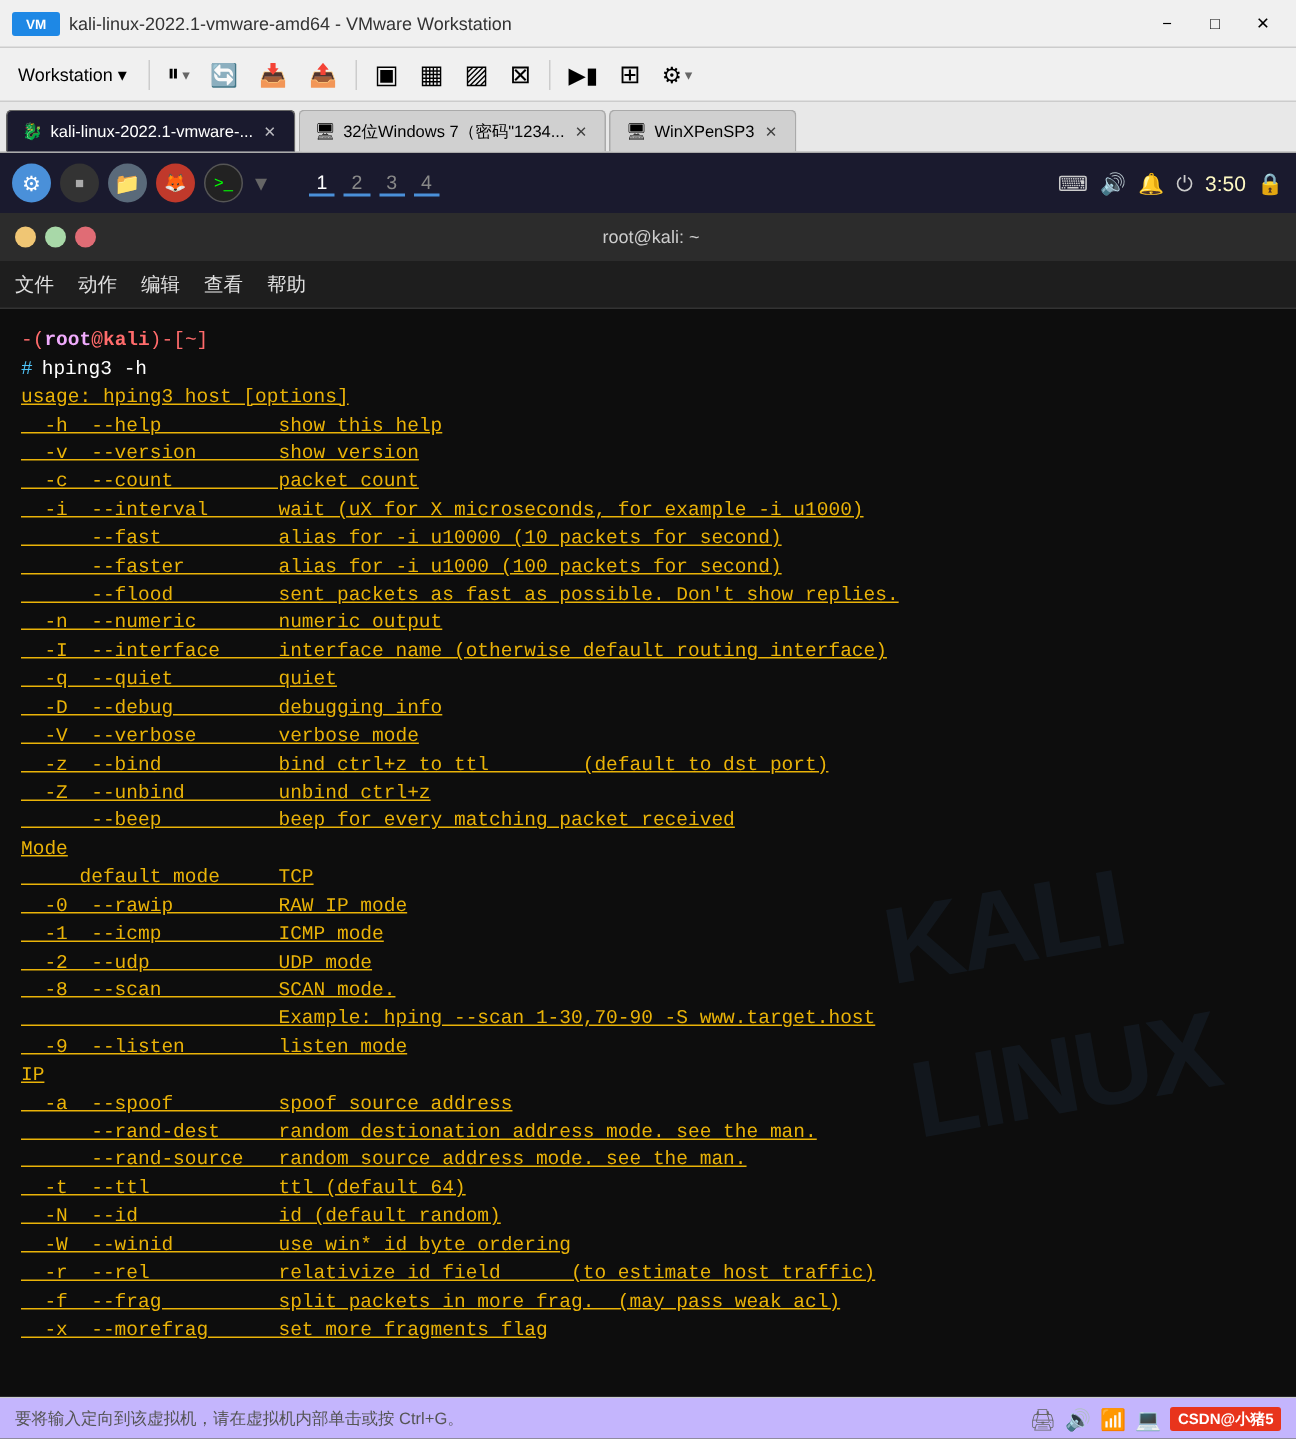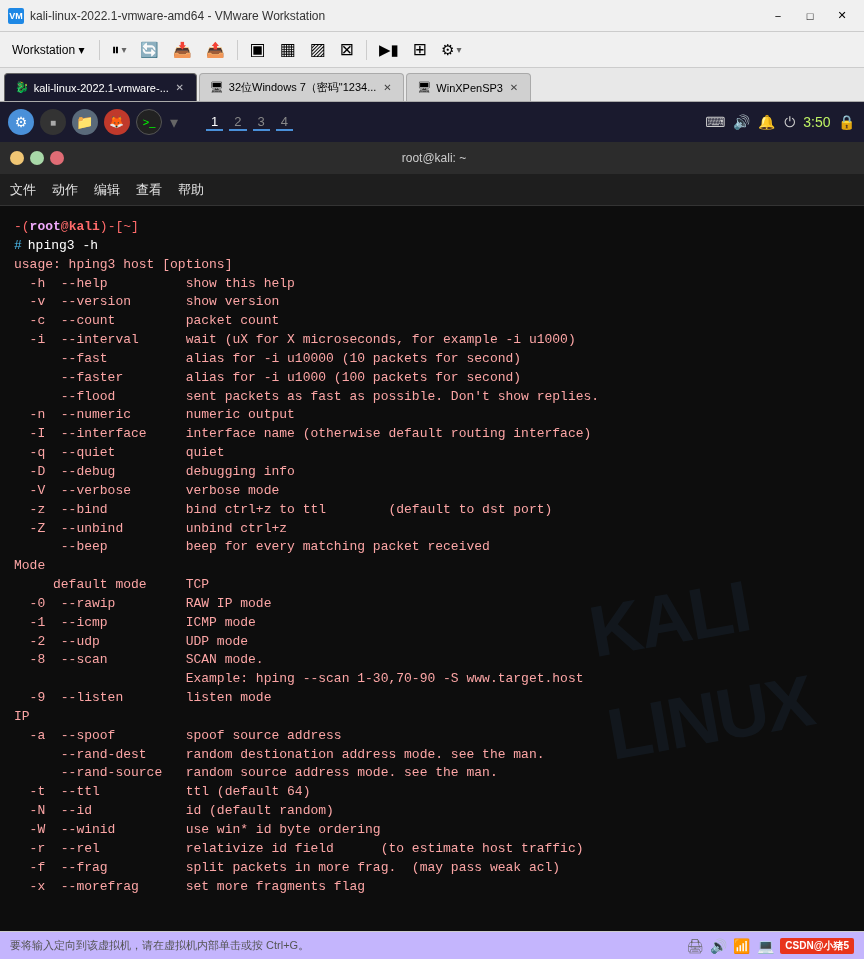--- a/index.html
+++ b/index.html
@@ -9,21 +9,21 @@
     #titlebar {
       background: #f0f0f0;
       height: 32px;
       display: flex;
       align-items: center;
       padding: 0 8px;
       border-bottom: 1px solid #ccc;
       font-size: 12px;
     }
     #titlebar .title-icon {
-      width: 16px; height: 16px; margin-right: 6px;
+      width: 32px; height: 16px; margin-right: 6px;
       background: #1e88e5; border-radius: 2px;
       display: inline-flex; align-items: center; justify-content: center;
       color: white; font-size: 9px; font-weight: bold;
     }
     #titlebar .title-text { flex: 1; font-size: 12px; color: #333; }
     #titlebar .win-controls { display: flex; gap: 4px; }
     #titlebar .win-btn {
       width: 28px; height: 20px; border: none; background: transparent;
       cursor: pointer; font-size: 11px; display: flex; align-items: center; justify-content: center;
     }
@@ -110,21 +110,21 @@
     .kb-apps { background: #4a90d9; color: white; }
     .kb-dark { background: #333; color: #aaa; }
     .kb-folder { background: #5a6a7a; color: white; }
     .kb-red { background: #c0392b; color: white; }
     .kb-terminal { background: #2c3e50; color: #00ff00; border: 1px solid #444; }
     .kb-num { background: transparent; color: #aaa; font-size: 12px; padding: 2px 5px; border-bottom: 2px solid #4a90d9; }
     .kb-num.active { color: white; border-bottom-color: #4a90d9; }
     .kb-spacer { flex: 1; }
     .kb-right-icons { display: flex; align-items: center; gap: 8px; }
     .kb-right-icon { color: #ccc; font-size: 14px; cursor: pointer; }
-    .kb-time { color: #bef264; font-size: 14px; font-weight: 500; }
+    .kb-time { color: #fef9c3; font-size: 14px; font-weight: 500; }
 
     
     #term-titlebar {
       background: #2c2c2c;
       height: 32px;
       display: flex;
       align-items: center;
       padding: 0 10px;
     }
     #term-titlebar .term-title { flex: 1; text-align: center; color: #ccc; font-size: 12px; }
@@ -168,21 +168,21 @@
     .term-prompt { display: flex; align-items: baseline; gap: 0; }
     .prompt-bracket { color: #ff6b6b; }
     .prompt-user { color: #f0abfc; font-weight: bold; }
     .prompt-at { color: #ff6b6b; }
     .prompt-host { color: #ff6b6b; font-weight: bold; }
     .prompt-dash { color: #ff6b6b; }
     .prompt-path { color: #ff6b6b; }
     .prompt-hash { color: #4fc3f7; margin-right: 6px; }
     .cmd-text { color: #ffffff; }
 
-    .term-line { white-space: pre; color: #fca5a5; }
+    .term-line { white-space: pre; color: #eab308; text-decoration: underline; }
 
     
     #watermark {
       position: absolute;
       bottom: 160px;
       right: 60px;
       opacity: 0.08;
       font-size: 72px;
       font-weight: bold;
       color: #4a90d9;

